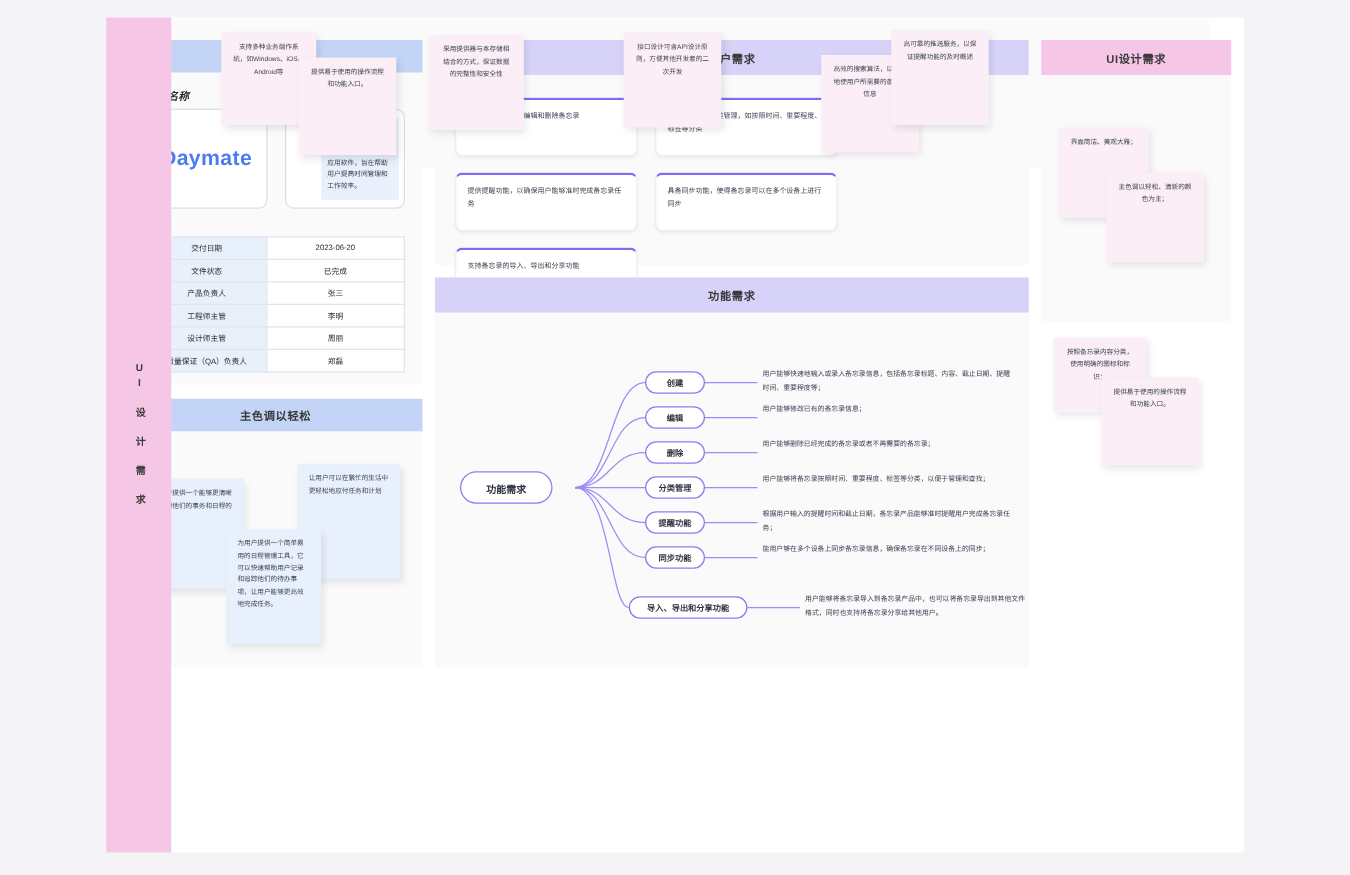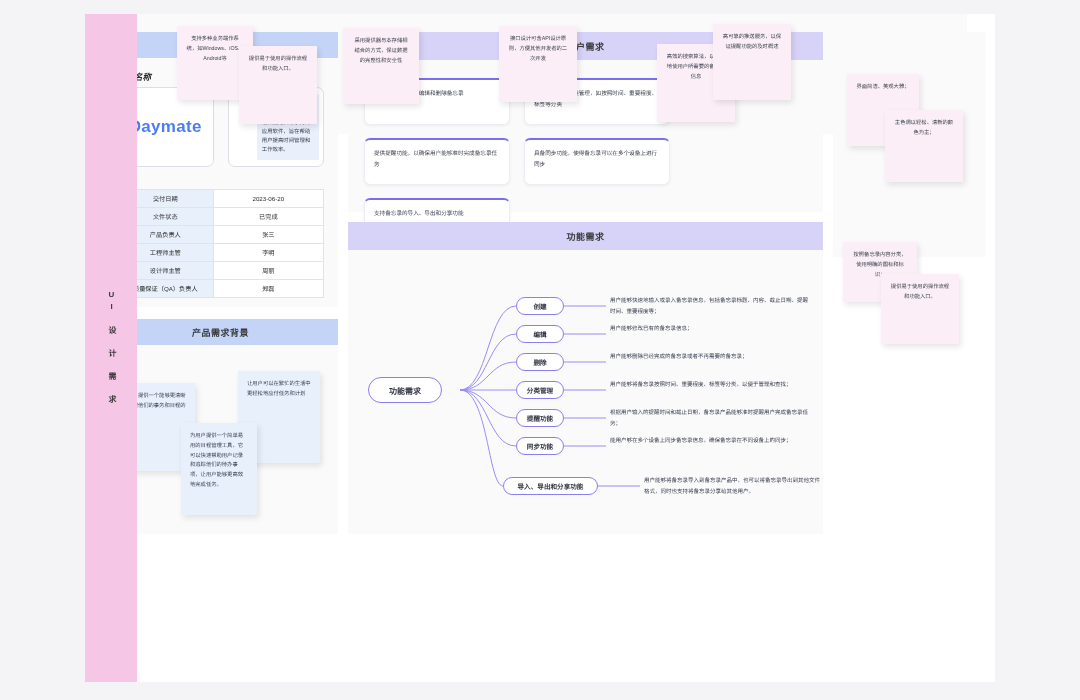--- a/index.html
+++ b/index.html
@@ -158,21 +158,21 @@
             <tr>
               <td class="k">质量保证（QA）负责人</td>
               <td class="v">郑磊</td>
             </tr>
           </tbody>
       </table>
     </div>
   </div>
 
   <div class="panel" id="prod-bg">
-    <div class="panel-head head-blue">产品需求背景</div>
+    <div class="panel-head head-blue">主色调以轻松</div>
     <div class="notes-area">
       <div class="note note-blue" style="left:10px;top:38px;width:82px;height:88px;">为用户提供一个能够更清晰地管理他们的事务和日程的工具</div>
       <div class="note note-blue" style="left:135px;top:26px;width:82px;height:92px;">让用户可以在繁忙的生活中更轻松地应付任务和计划</div>
       <div class="note note-blue" style="left:78px;top:78px;width:76px;height:92px;">为用户提供一个简单易用的日程管理工具，它可以快速帮助用户记录和追踪他们的待办事项，让用户能够更高效地完成任务。</div>
     </div>
   </div>
 
   <div class="panel" id="user-req">
     <div class="panel-head head-purple">用户需求</div>
     <div class="ur-grid">
@@ -219,20 +219,21 @@
           <div class="leaf" style="left: 262px; top: 157px;">根据用户输入的提醒时间和截止日期，备忘录产品能够准时提醒用户完成备忘录任务；</div>
           <div class="node branch" style="left: 168px; top: 187px;">同步功能</div>
           <div class="leaf" style="left: 262px; top: 185px;">能用户够在多个设备上同步备忘录信息，确保备忘录在不同设备上的同步；</div>
           <div class="node branch wide" style="left: 155px; top: 227px;">导入、导出和分享功能</div>
           <div class="leaf" style="left: 296px; top: 225px; width: 176px;">用户能够将备忘录导入到备忘录产品中，也可以将备忘录导出到其他文件格式，同时也支持将备忘录分享给其他用户。</div>
         </div>
     </div>
   </div>
 
   <div class="panel" id="ui-req-right">
+    <div class="panel-head head-pink">UI设计需求</div>
     <div class="notes-area">
       <div class="note note-pink" style="left:14px;top:42px;width:72px;height:72px;text-align:center;">界面简洁、美观大雅；</div>
       <div class="note note-pink" style="left:52px;top:78px;width:78px;height:72px;text-align:center;">主色调以轻松、清新的颜色为主；</div>
       <div class="note note-pink" style="left:10px;top:210px;width:74px;height:60px;text-align:center;">按照备忘录内容分类，使用明确的图标和标识；</div>
       <div class="note note-pink" style="left:48px;top:242px;width:78px;height:70px;text-align:center;">提供易于使用的操作流程和功能入口。</div>
     </div>
   </div>
 
   <div id="ui-req-bottom">
     <div class="ui-bottom-label">

